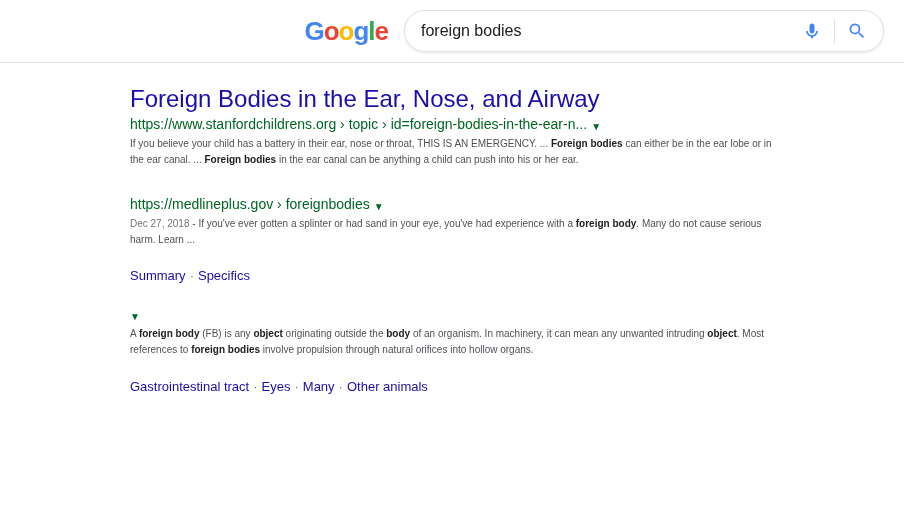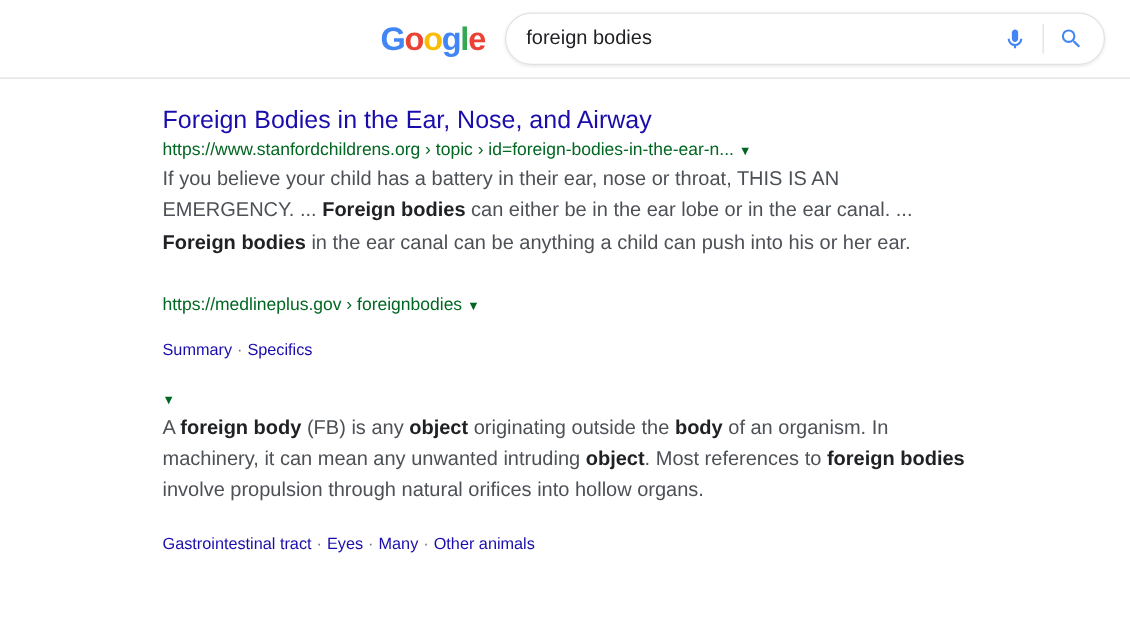--- a/index.html
+++ b/index.html
@@ -78,21 +78,21 @@
     .results-area {
       padding: 20px 130px;
     }
 
     .result {
       margin-bottom: 28px;
       max-width: 650px;
     }
 
     .result-title {
-      font-size: 20px;
+      font-size: 24px;
       color: #1a0dab;
       text-decoration: none;
       line-height: 1.3;
       cursor: pointer;
     }
 
     .result-url-container {
       display: flex;
       align-items: flex-end;
       margin: 2px 0 4px;
@@ -104,21 +104,21 @@
       text-decoration: none;
     }
     .result-url-dropdown {
       color: #006621;
       font-size: 10px;
       cursor: pointer;
     }
 
     .result-snippet {
       color: #4d5156;
-      font-size: 16px;
+      font-size: 10px;
       line-height: 1.58;
     }
     .result-snippet b {
       color: #202124;
       font-weight: bold;
     }
 
     .result-date {
       color: #70757a;
     }
@@ -180,20 +180,23 @@
       <b>Foreign bodies</b> can either be in the ear lobe or in the ear canal. ...
       <b>Foreign bodies</b> in the ear canal can be anything a child can push into his or her ear.
     </div>
   </div>
 
   <div class="result">
     <div class="result-url-container">
       <span class="result-url">https://medlineplus.gov › foreignbodies</span>
       <span class="result-url-dropdown">▼</span>
     </div>
+    <div class="result-snippet">
+      <span class="result-date">Dec 27, 2018</span> - If you've ever gotten a splinter or had sand in your eye, you've had experience with a <b>foreign body</b>. Many do not cause serious harm. Learn ...
+    </div>
     <div class="result-links">
       <a class="result-link" href="#">Summary</a>
       <span class="link-sep">·</span>
       <a class="result-link" href="#">Specifics</a>
     </div>
   </div>
 
   <div class="result">
     <div class="result-url-container">
       <span class="result-url-dropdown">▼</span>

